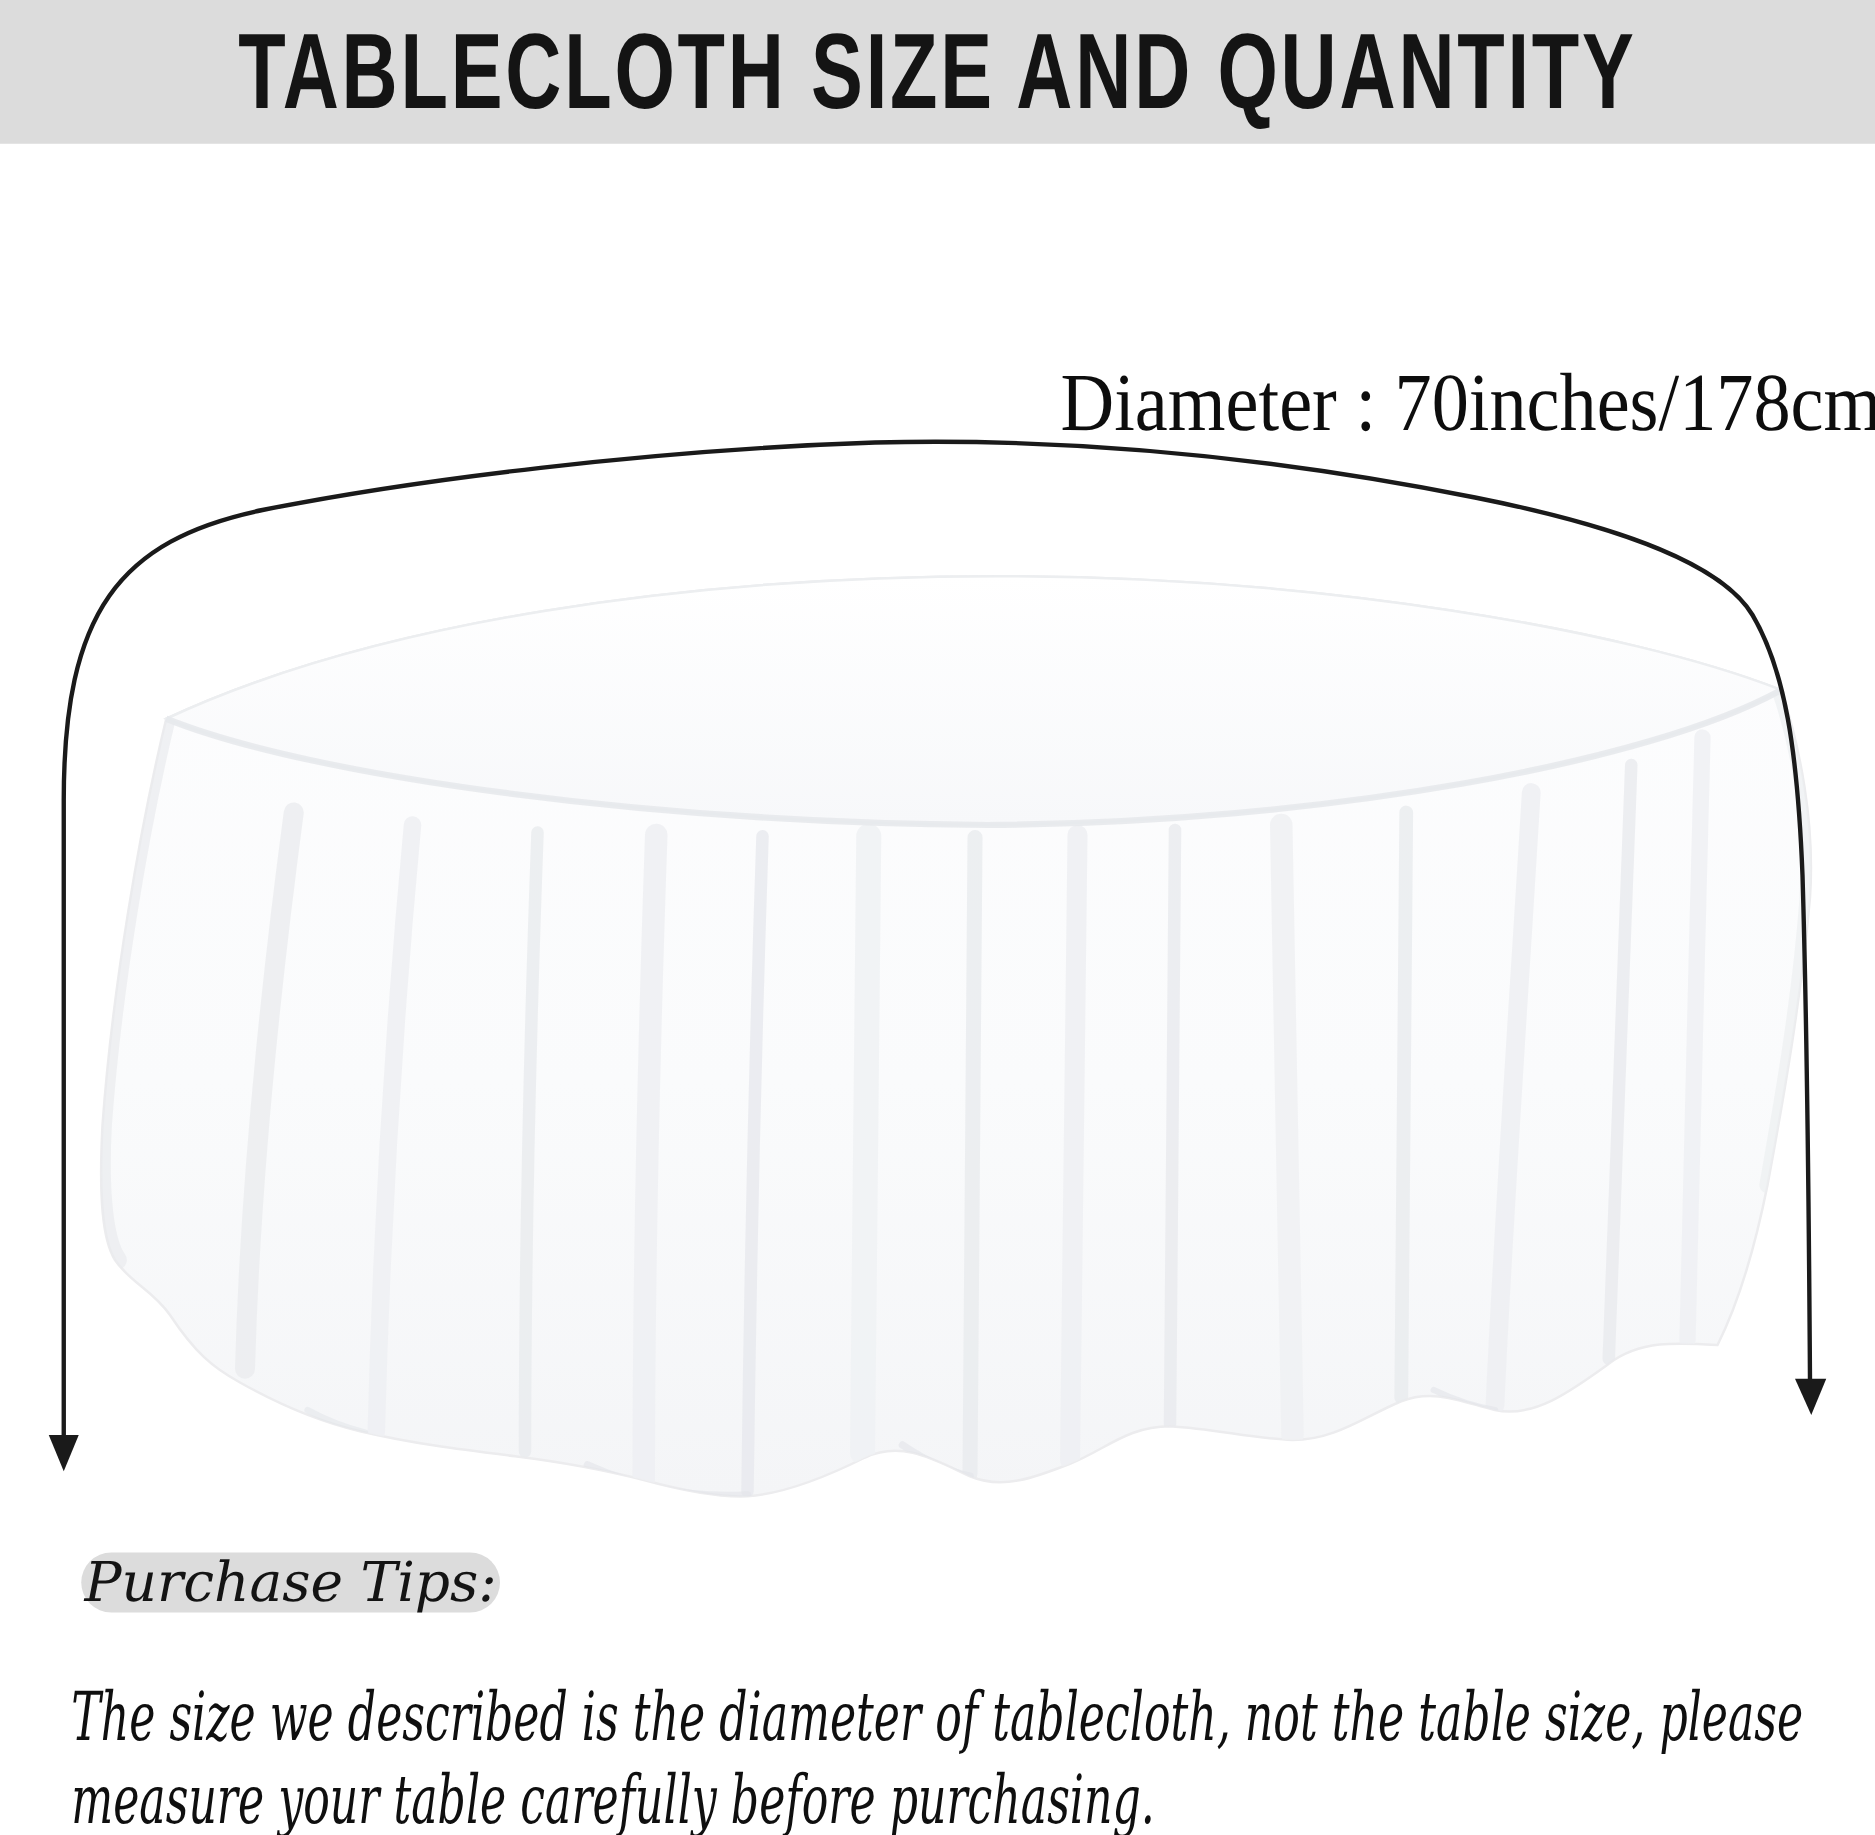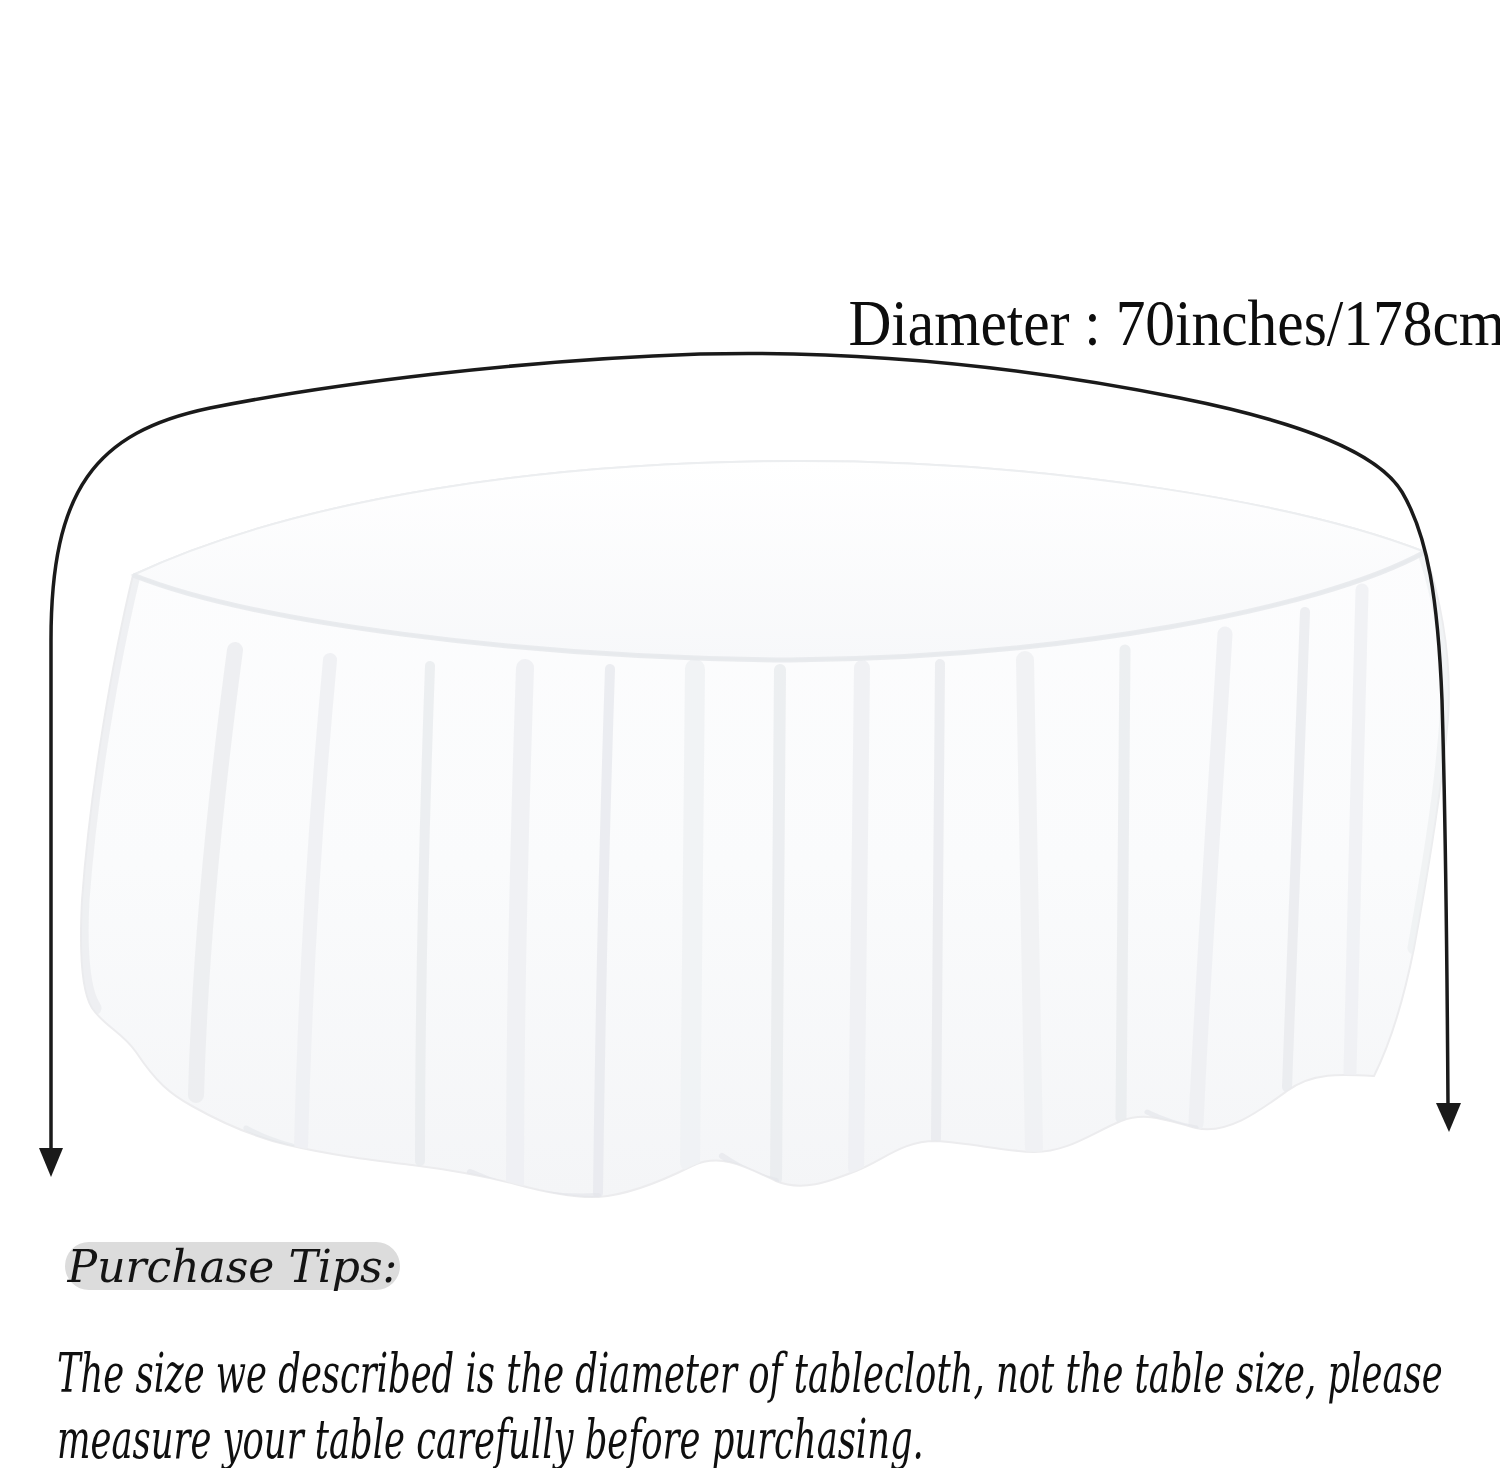--- a/index.html
+++ b/index.html
@@ -80,20 +80,23 @@
     transform:scaleX(0.655);
     transform-origin:left top;
   }
   .figure-svg{position:absolute;left:0;top:0;}
 </style>
 </head>
 <body>
 
 <div class="canvas">
 
+  <div class="band">
+    <div class="band-title">TABLECLOTH SIZE AND QUANTITY</div>
+  </div>
 
 
   <div class="diameter">
     <span class="diameter-label">Diameter : 70inches/178cm</span>
   </div>
 
   <svg class="figure-svg" width="1500" height="1468" viewBox="0 0 1500 1468">
     <defs>
       <linearGradient id="skirtGrad" x1="0" y1="0" x2="0" y2="1">
         <stop offset="0" stop-color="#fdfdfe"></stop>

